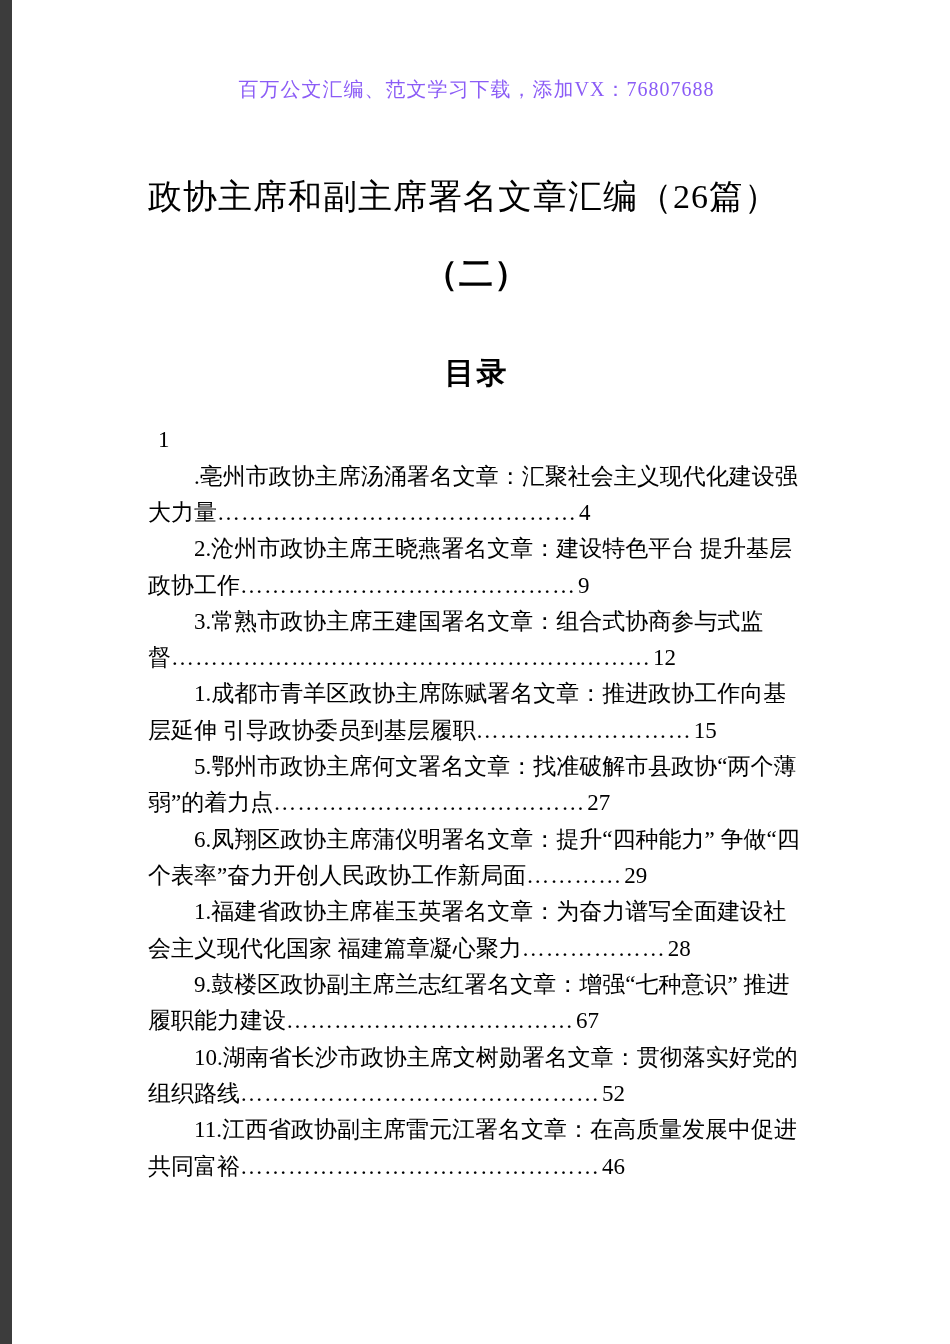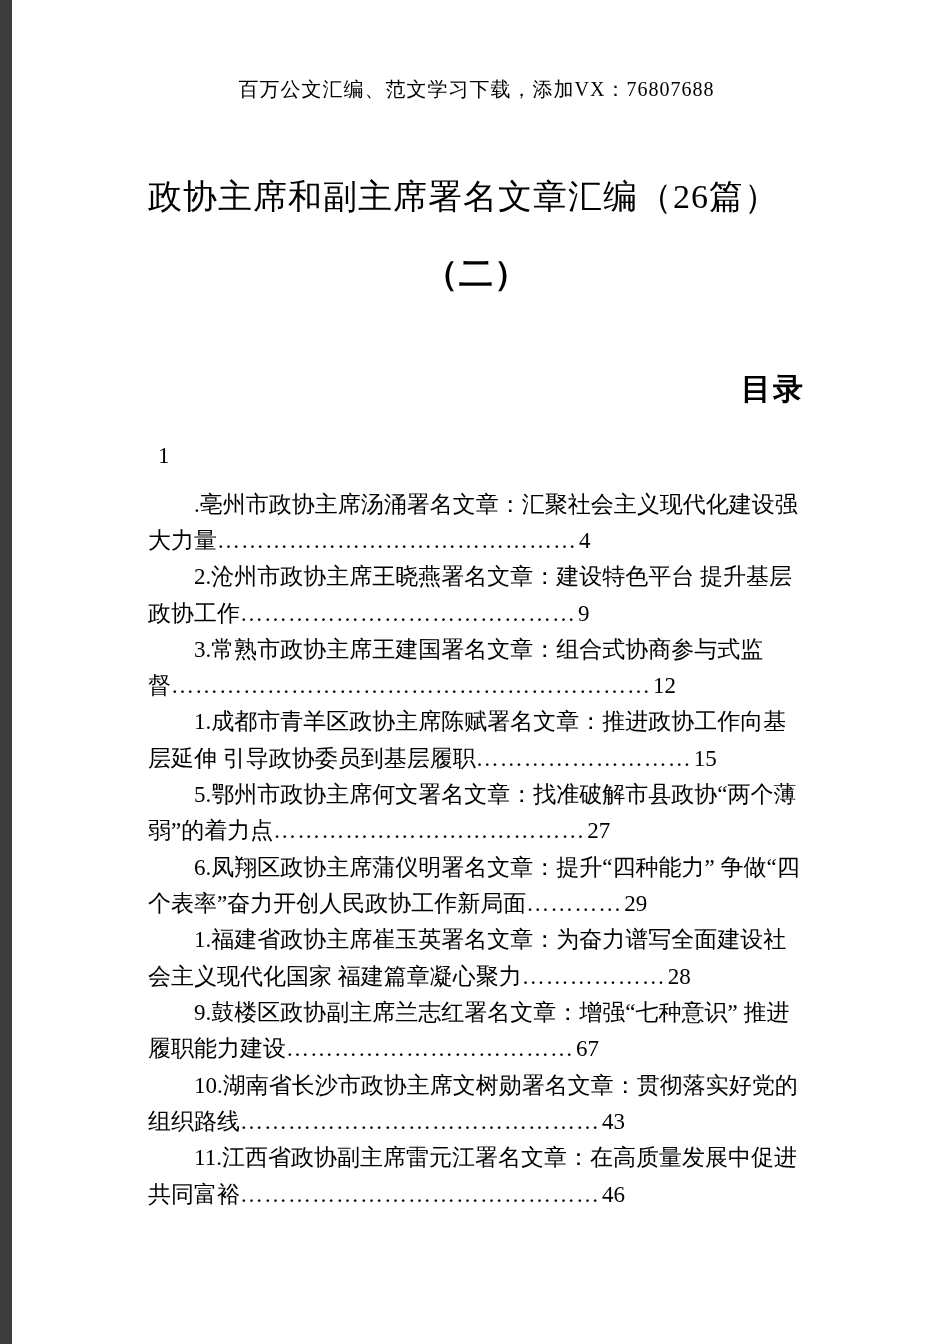--- a/index.html
+++ b/index.html
@@ -23,54 +23,54 @@
     width: 12px;
     height: 100%;
     background: #3c3c3c;
   }
   .content {
     padding: 0 145px 60px 148px; 
   }
   .watermark {
     margin-top: 76px;
     text-align: center;
-    color: #000000;
+    color: #8b5cf6;
     font-size: 20px;
     letter-spacing: 1px;
     white-space: nowrap;
   }
   .title {
     margin: 72px 0 0 0;
     font-size: 34px;
     font-weight: normal;
     text-align: left;
     letter-spacing: 1px;
     line-height: 1.3;
   }
   .subtitle {
     margin: 32px 0 0 0;
     font-size: 34px;
     font-weight: bold;
     text-align: center;
     letter-spacing: 1px;
   }
   .toc-title {
-    margin: 72px 0 0 0;
+    margin: 56px 0 0 0;
     font-size: 30px;
     font-weight: bold;
-    text-align: right;
+    text-align: center;
     letter-spacing: 2px;
   }
   .orphan-number {
     margin: 28px 0 0 10px;
     font-size: 23px;
     line-height: 1.58;
   }
   .toc-list {
-    margin-top: 12px;
+    margin-top: 0;
   }
   .toc-entry {
     margin: 0;
     font-size: 23px;
     line-height: 1.58;
     text-indent: 2em;          
     text-align: left;
     word-break: break-all;
   }
   .toc-entry .dots {
@@ -99,18 +99,18 @@
 
     <div class="toc-list" id="toc">
         <p class="toc-entry"><span>.亳州市政协主席汤涌署名文章：汇聚社会主义现代化建设强大力量</span><span class="dots">………………………………………</span><span class="page-num">4</span></p>
         <p class="toc-entry"><span>2.沧州市政协主席王晓燕署名文章：建设特色平台 提升基层政协工作</span><span class="dots">……………………………………</span><span class="page-num">9</span></p>
         <p class="toc-entry"><span>3.常熟市政协主席王建国署名文章：组合式协商参与式监督</span><span class="dots">……………………………………………………</span><span class="page-num">12</span></p>
         <p class="toc-entry"><span>1.成都市青羊区政协主席陈赋署名文章：推进政协工作向基层延伸 引导政协委员到基层履职</span><span class="dots">………………………</span><span class="page-num">15</span></p>
         <p class="toc-entry"><span>5.鄂州市政协主席何文署名文章：找准破解市县政协“两个薄弱”的着力点</span><span class="dots">…………………………………</span><span class="page-num">27</span></p>
         <p class="toc-entry"><span>6.凤翔区政协主席蒲仪明署名文章：提升“四种能力” 争做“四个表率”奋力开创人民政协工作新局面</span><span class="dots">…………</span><span class="page-num">29</span></p>
         <p class="toc-entry"><span>1.福建省政协主席崔玉英署名文章：为奋力谱写全面建设社会主义现代化国家 福建篇章凝心聚力</span><span class="dots">………………</span><span class="page-num">28</span></p>
         <p class="toc-entry"><span>9.鼓楼区政协副主席兰志红署名文章：增强“七种意识” 推进履职能力建设</span><span class="dots">………………………………</span><span class="page-num">67</span></p>
-        <p class="toc-entry"><span>10.湖南省长沙市政协主席文树勋署名文章：贯彻落实好党的组织路线</span><span class="dots">………………………………………</span><span class="page-num">43</span></p>
+        <p class="toc-entry"><span>10.湖南省长沙市政协主席文树勋署名文章：贯彻落实好党的组织路线</span><span class="dots">………………………………………</span><span class="page-num">52</span></p>
         <p class="toc-entry"><span>11.江西省政协副主席雷元江署名文章：在高质量发展中促进共同富裕</span><span class="dots">………………………………………</span><span class="page-num">46</span></p>
       </div>
 
   </div>
 </div>
 
 </body></html>

